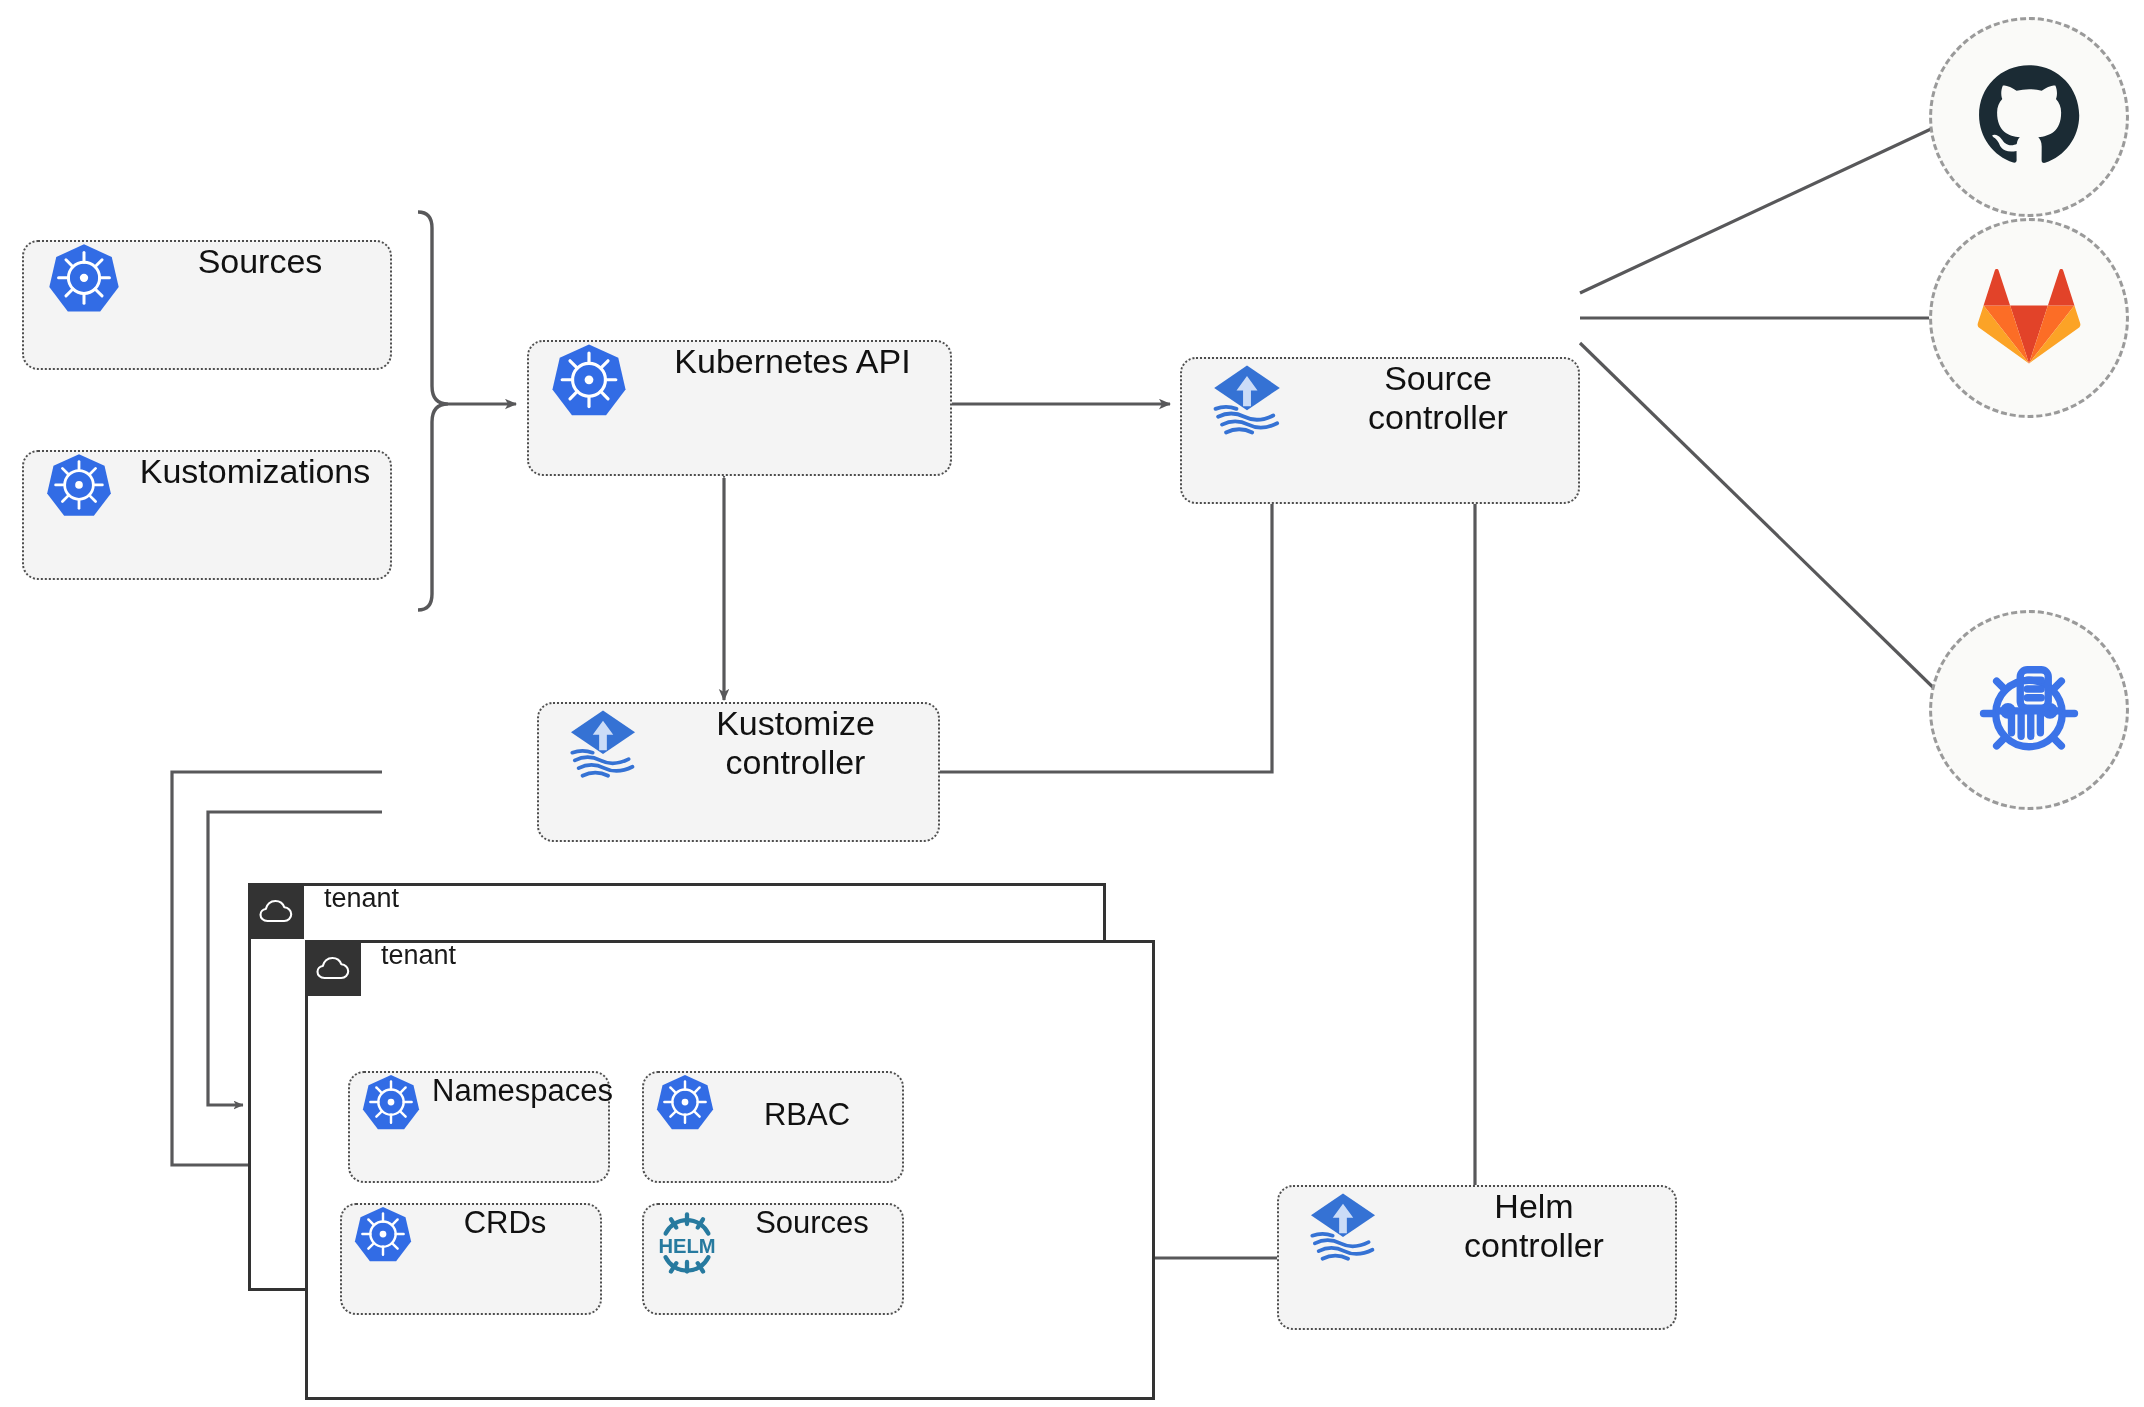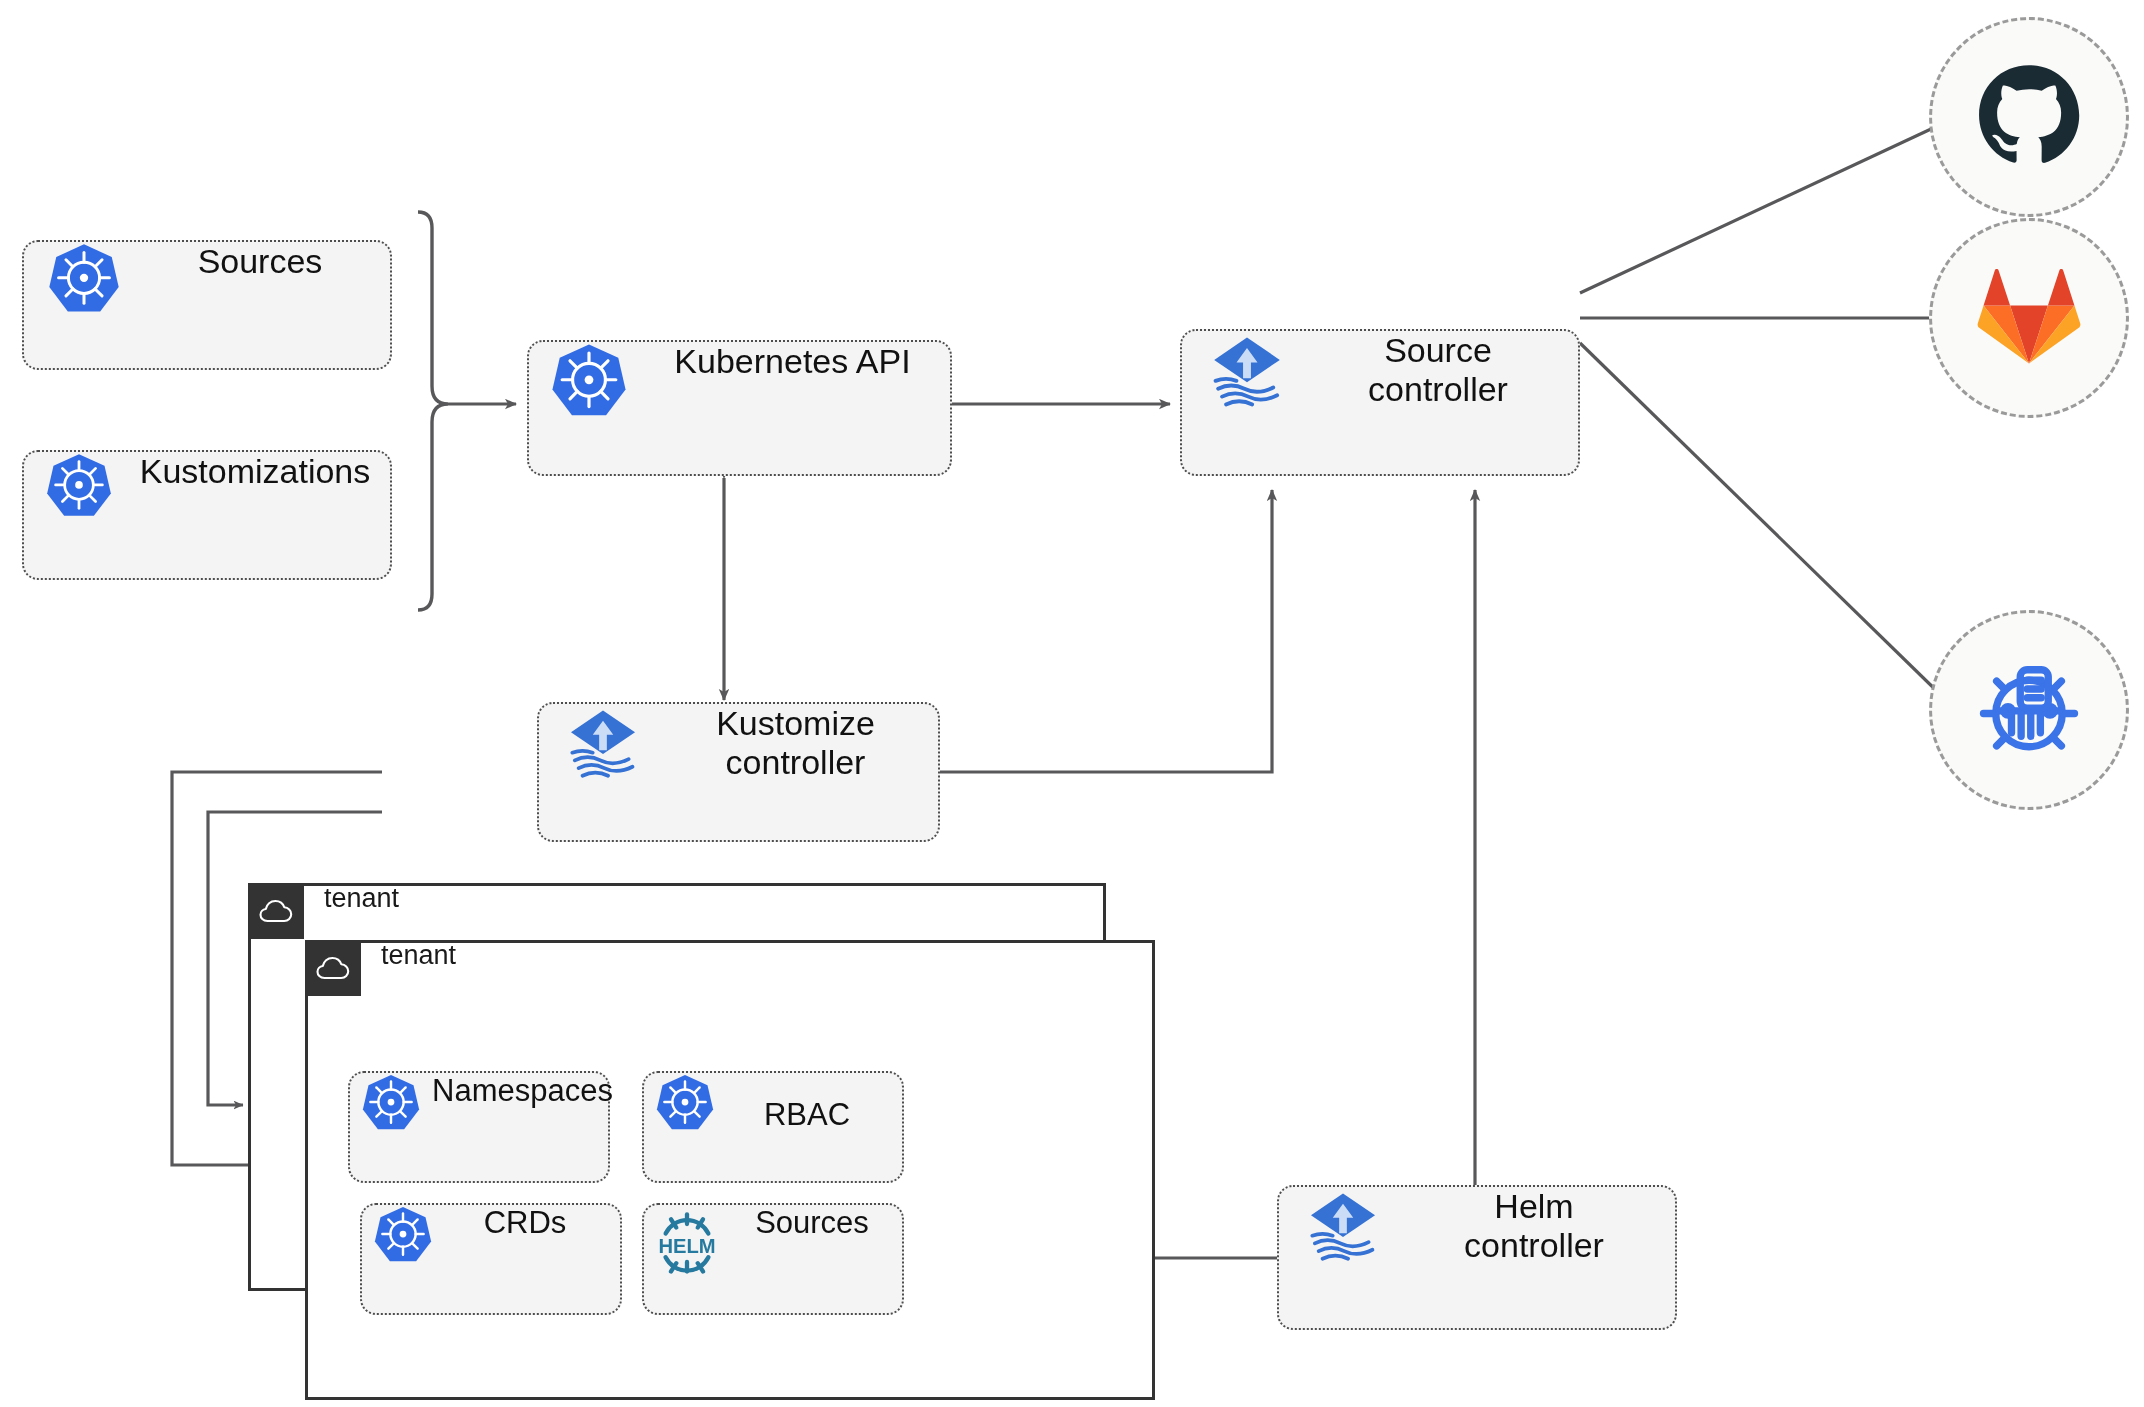--- a/index.html
+++ b/index.html
@@ -121,21 +121,21 @@
           <path d="M41.6 21.4 L47.6 15.4"></path>
             <path d="M22.4 40.6 L16.4 46.6"></path>
           <path d="M41.6 40.6 L47.6 46.6"></path>
             <path d="M22.4 21.4 L16.4 15.4"></path>
         </g>
       </svg>
     </span>
     <span class="lbl">Kubernetes API</span>
   </div>
 
-  <div class="node" style="left:1180px;top:329px;width:400px;height:147px;">
+  <div class="node" style="left:1180px;top:357px;width:400px;height:147px;">
     <span class="ico" style="width:130px;">
       <svg width="84" height="84" viewBox="0 0 64 64">
         <path d="M32 5 L57 22 L32 39 L7 22 Z" fill="#3572D4"></path>
         <path d="M32 13 L40 24 L35 24 L35 36 L29 36 L29 24 L24 24 Z" fill="#CBDCF7"></path>
         <g fill="none" stroke="#3572D4" stroke-width="2.9" stroke-linecap="round">
           <path d="M10 44 Q20 39 30 44 Q40 49 52 43"></path>
           <path d="M13 50 Q23 45 33 50 Q43 55 55 49"></path>
           <path d="M16 56 Q26 51 36 56"></path>
           <path d="M8 38 Q16 35 24 38"></path>
         </g>
@@ -280,21 +280,21 @@
             <path d="M41.6 21.4 L47.6 15.4"></path>
               <path d="M22.4 40.6 L16.4 46.6"></path>
             <path d="M41.6 40.6 L47.6 46.6"></path>
               <path d="M22.4 21.4 L16.4 15.4"></path>
           </g>
         </svg>
       </span>
       <span class="lbl" style="font-size:31px;margin-top:24px;">RBAC</span>
     </div>
 
-    <div class="node" style="left:52px;top:260px;width:262px;height:112px;">
+    <div class="node" style="left:32px;top:260px;width:262px;height:112px;">
       <span class="ico" style="width:82px;">
         <svg width="60" height="60" viewBox="0 0 64 64">
           <path d="M32 2 L56 13 L62 39 L46 60 L18 60 L2 39 L8 13 Z" fill="#326CE5"></path>
           <g fill="none" stroke="#fff" stroke-width="2.6" stroke-linecap="round">
             <circle cx="32" cy="31" r="13.5"></circle>
             <circle cx="32" cy="31" r="3.6" fill="#fff" stroke="none"></circle>
             <path d="M32 17.5 L32 9"></path>
               <path d="M32 44.5 L32 53"></path>
             <path d="M45.5 31 L54 31"></path>
               <path d="M18.5 31 L10 31"></path>

